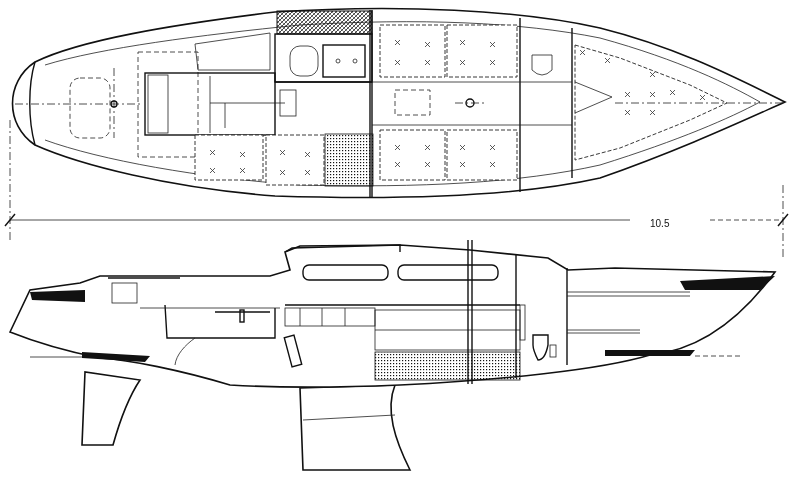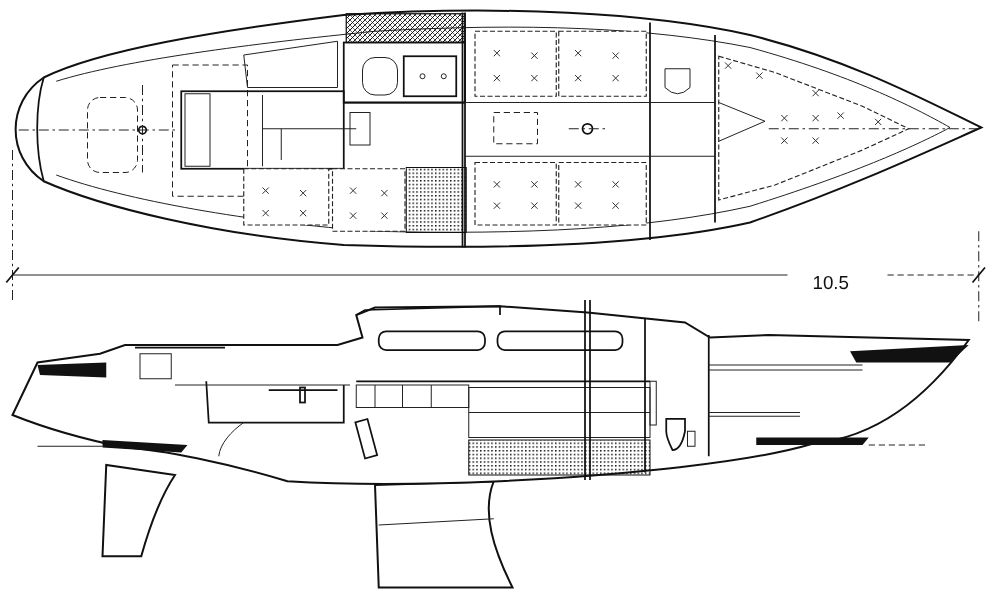--- a/index.html
+++ b/index.html
@@ -1,18 +1,18 @@
 <!DOCTYPE html>
 <html><head>
 <meta charset="utf-8">
 <style>
   html, body { margin: 0; padding: 0; background: #ffffff; }
   body { width: 800px; height: 481px; overflow: hidden; position: relative; font-family: "Liberation Sans", sans-serif; }
   #canvas { position: absolute; left: 0; top: 0; width: 800px; height: 481px; }
-  .dim-label { position: absolute; left: 650px; top: 218px; font-size: 15px; color: #111; font-family: "Liberation Sans", sans-serif; }
+  .dim-label { position: absolute; left: 650px; top: 218px; font-size: 10px; color: #111; font-family: "Liberation Sans", sans-serif; }
   svg { display: block; }
   .ln { stroke: #111; fill: none; stroke-width: 1.4; }
   .thin { stroke: #222; fill: none; stroke-width: 0.8; }
   .dash { stroke: #222; fill: none; stroke-width: 0.8; stroke-dasharray: 5 3; }
   .dashdot { stroke: #222; fill: none; stroke-width: 0.8; stroke-dasharray: 8 3 2 3; }
   .hull { stroke: #111; fill: #fff; stroke-width: 1.6; }
   .cushion { stroke: #222; fill: #fff; stroke-width: 0.9; stroke-dasharray: 4 2; }
   .x { stroke: #333; stroke-width: 0.8; }
   .black { fill: #111; stroke: none; }
 </style>

